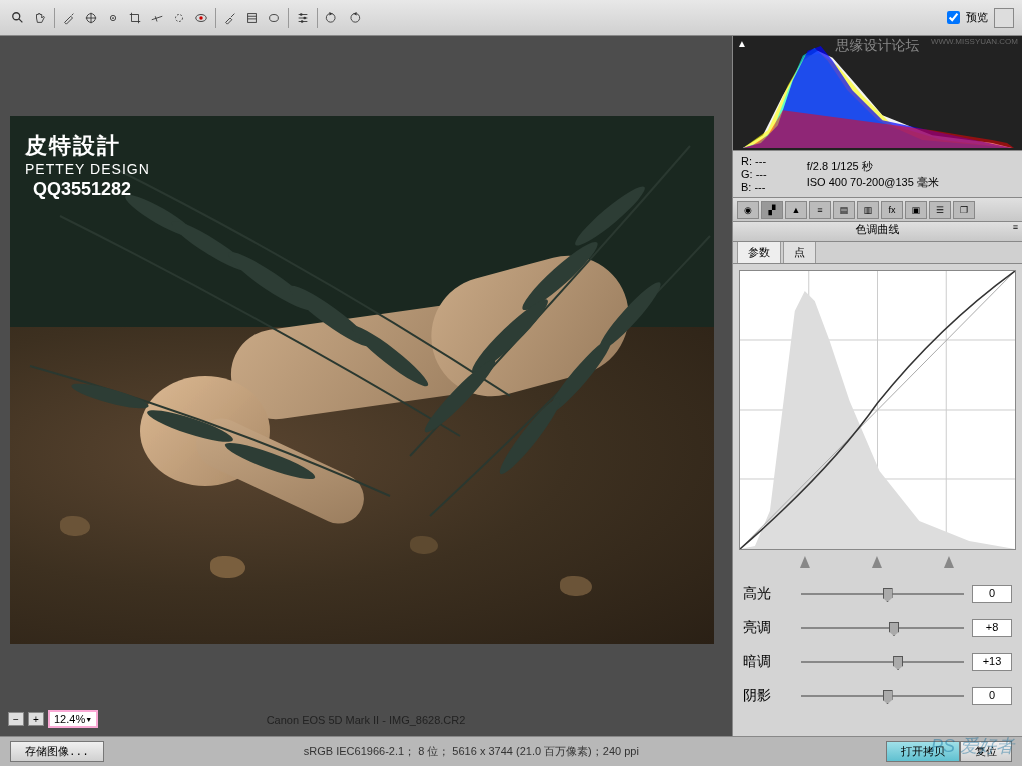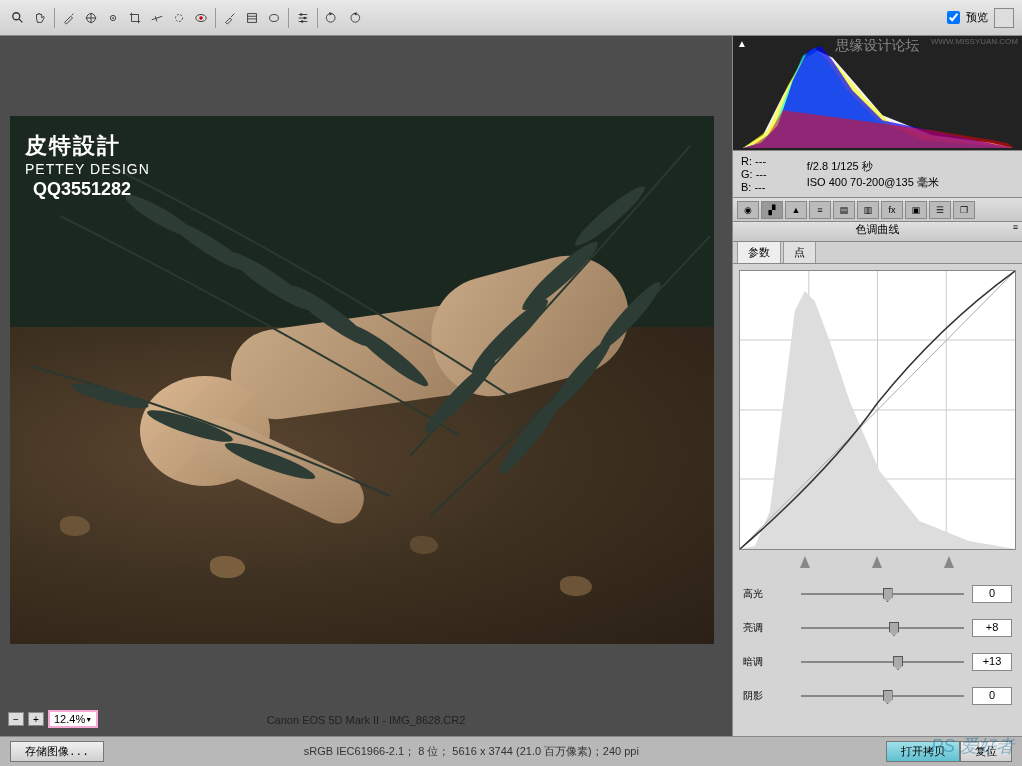--- a/index.html
+++ b/index.html
@@ -43,21 +43,21 @@
 .panel-menu { position: absolute; right: 4px; font-size: 9px; cursor: pointer; }
 .subtabs { height: 22px; background: #d0d0d0; border-bottom: 1px solid #888; display: flex; align-items: end; padding-left: 4px; }
 .subtab { padding: 3px 10px; background: #e0e0e0; border: 1px solid #999; border-bottom: none; font-size: 11px; cursor: pointer; margin-right: 2px; }
 .subtab.active { background: #eee; }
 .curve-area { height: 280px; background: #fff; margin: 6px; border: 1px solid #888; position: relative; }
 .curve-svg { width: 100%; height: 100%; }
 .region-sliders { height: 16px; margin: 0 6px; position: relative; }
 .region-handle { position: absolute; width: 10px; height: 12px; background: #888; clip-path: polygon(50% 0, 100% 100%, 0 100%); cursor: pointer; }
 .sliders { padding: 6px 10px; }
 .slider-row { display: flex; align-items: center; margin-bottom: 2px; height: 32px; }
-.slider-label { width: 50px; font-size: 10px; }
+.slider-label { width: 50px; font-size: 14px; }
 .slider-track { flex: 1; height: 16px; position: relative; margin: 0 8px; }
 .slider-line { position: absolute; top: 7px; left: 0; right: 0; height: 2px; background: #888; }
 .slider-thumb { position: absolute; top: 2px; width: 10px; height: 14px; background: #aaa; border: 1px solid #555; cursor: pointer; clip-path: polygon(0 0, 100% 0, 100% 70%, 50% 100%, 0 70%); }
 .slider-val { width: 40px; height: 18px; background: #fff; border: 1px solid #888; text-align: center; font-size: 11px; padding-top: 1px; }
 .bottom-bar { height: 30px; background: #b8b8b8; border-top: 1px solid #888; display: flex; align-items: center; padding: 0 10px; }
 .btn { padding: 2px 14px; background: linear-gradient(#f0f0f0, #d0d0d0); border: 1px solid #777; font-size: 11px; cursor: pointer; font-family: Liberation Mono, monospace; }
 .btn.primary { background: linear-gradient(#a0e0e8, #60c0d0); }
 .bottom-right { margin-left: auto; display: flex; gap: 0; align-items: center; }
 .bottom-info { margin-left: 200px; font-size: 11px; color: #333; }
 .ps-watermark { position: absolute; right: 8px; bottom: 8px; color: rgba(0,100,150,0.4); font-size: 18px; font-style: italic; font-weight: normal; margin-left: 48px; }

